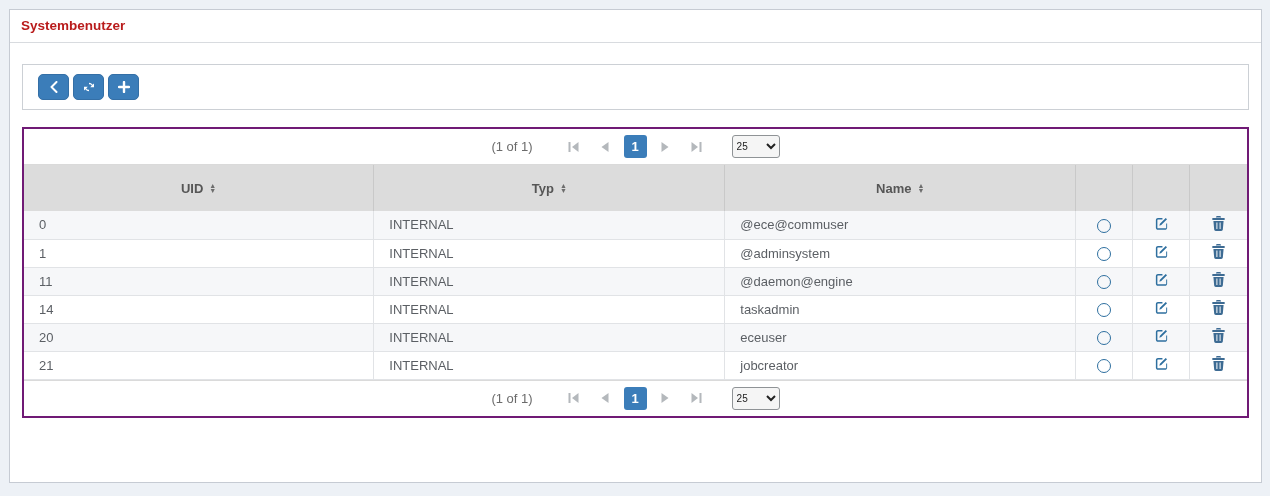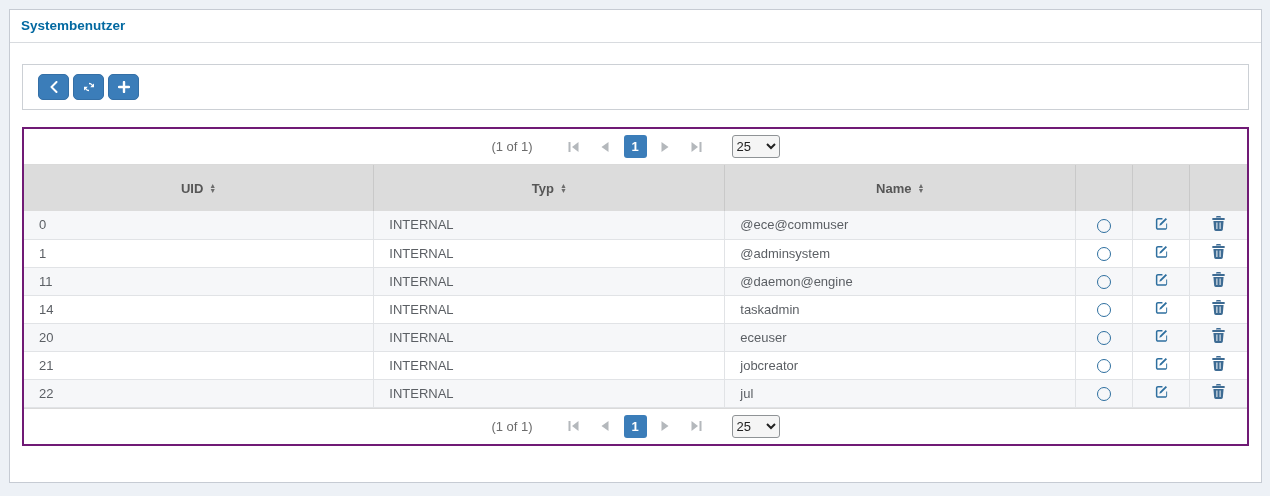--- a/index.html
+++ b/index.html
@@ -13,21 +13,21 @@
   .panel {
     position:absolute; left:9px; top:9px;
     width:1253px; height:474px;
     background:#ffffff;
     border:1px solid #c6cbd3;
   }
   .panel-header {
     height:33px; line-height:32px;
     padding:0 11px;
     border-bottom:1px solid #d8dbdf;
-    font-size:13.5px; font-weight:bold; color:#0369a1;
+    font-size:13.5px; font-weight:bold; color:#b91c1c;
   }
   .panel-body { padding:21px 12px 4px 12px; }
 
   
   .toolbar {
     border:1px solid #ccd0d5;
     height:46px;
     padding:10px 15px;
     display:flex; align-items:center; gap:4px;
   }
@@ -66,21 +66,21 @@
     border-radius:3px;
     display:inline-flex; align-items:center; justify-content:center;
     font-size:13px; font-weight:600;
     cursor:pointer;
   }
   .pg-select {
     margin-left:16px;
     width:48px; height:23px;
     border:1px solid #8f9396; border-radius:3px;
     background:#f5f5f5;
-    font-size:13px; color:#222222;
+    font-size:10px; color:#222222;
     font-family:"Liberation Sans","DejaVu Sans",sans-serif;
   }
 
   
   table { width:100%; border-collapse:collapse; table-layout:fixed; }
   thead th {
     background:#dcdcdc;
     height:46px;
     font-size:13px; font-weight:bold; color:#565656;
     text-align:center;
@@ -372,45 +372,20 @@
       <span class="icon-btn">
         <svg width="13" height="15" viewBox="0 0 13 15">
           <path fill="#3d6b93" d="M4.6 0h3.8l.8 1.4H3.8z"></path>
           <rect fill="#3d6b93" x="0.3" y="2.1" width="12.4" height="1.8" rx="0.5"></rect>
           <path fill="#3d6b93" d="M1.4 4.9h10.2l-.75 8.4c-.07.95-.75 1.6-1.6 1.6H3.75c-.85 0-1.53-.65-1.6-1.6L1.4 4.9zM4.4 6.4v6.6h1V6.4h-1zm3.2 0v6.6h1V6.4h-1z"></path>
         </svg>
       </span>
     </td>
   </tr>
 
-  <tr>
-    <td>22</td>
-    <td>INTERNAL</td>
-    <td>jul</td>
-    <td class="action">
-      <span class="radio-circle"></span>
-    </td>
-    <td class="action">
-      <span class="icon-btn">
-        <svg width="15" height="15" viewBox="0 0 16 16">
-          <path fill="#2e6f9f" d="M2 4.2C2 3 3 2 4.2 2H9v1.6H4.2a.6.6 0 0 0-.6.6v8.2c0 .33.27.6.6.6h8.2a.6.6 0 0 0 .6-.6V8H14v4.4c0 1.2-1 2.2-2.2 2.2H4.2C3 14.6 2 13.6 2 12.4V4.2z"></path>
-          <path fill="#2e6f9f" d="M6.3 8.3 12.5 2.1l1.4 1.4-6.2 6.2-2 .6.6-2z"></path>
-        </svg>
-      </span>
-    </td>
-    <td class="action">
-      <span class="icon-btn">
-        <svg width="13" height="15" viewBox="0 0 13 15">
-          <path fill="#3d6b93" d="M4.6 0h3.8l.8 1.4H3.8z"></path>
-          <rect fill="#3d6b93" x="0.3" y="2.1" width="12.4" height="1.8" rx="0.5"></rect>
-          <path fill="#3d6b93" d="M1.4 4.9h10.2l-.75 8.4c-.07.95-.75 1.6-1.6 1.6H3.75c-.85 0-1.53-.65-1.6-1.6L1.4 4.9zM4.4 6.4v6.6h1V6.4h-1zm3.2 0v6.6h1V6.4h-1z"></path>
-        </svg>
-      </span>
-    </td>
-  </tr>
 </tbody>
       </table>
 
       <div class="paginator bottom">
         <span class="pg-label">(1 of 1)</span>
         <span class="pg-icon">
           <svg width="13" height="12" viewBox="0 0 13 12">
               <rect x="1.5" y="1" width="2" height="10" fill="#b4b8bc"></rect>
               <path d="M11.5 1v10L5 6z" fill="#b4b8bc"></path>
             </svg>

